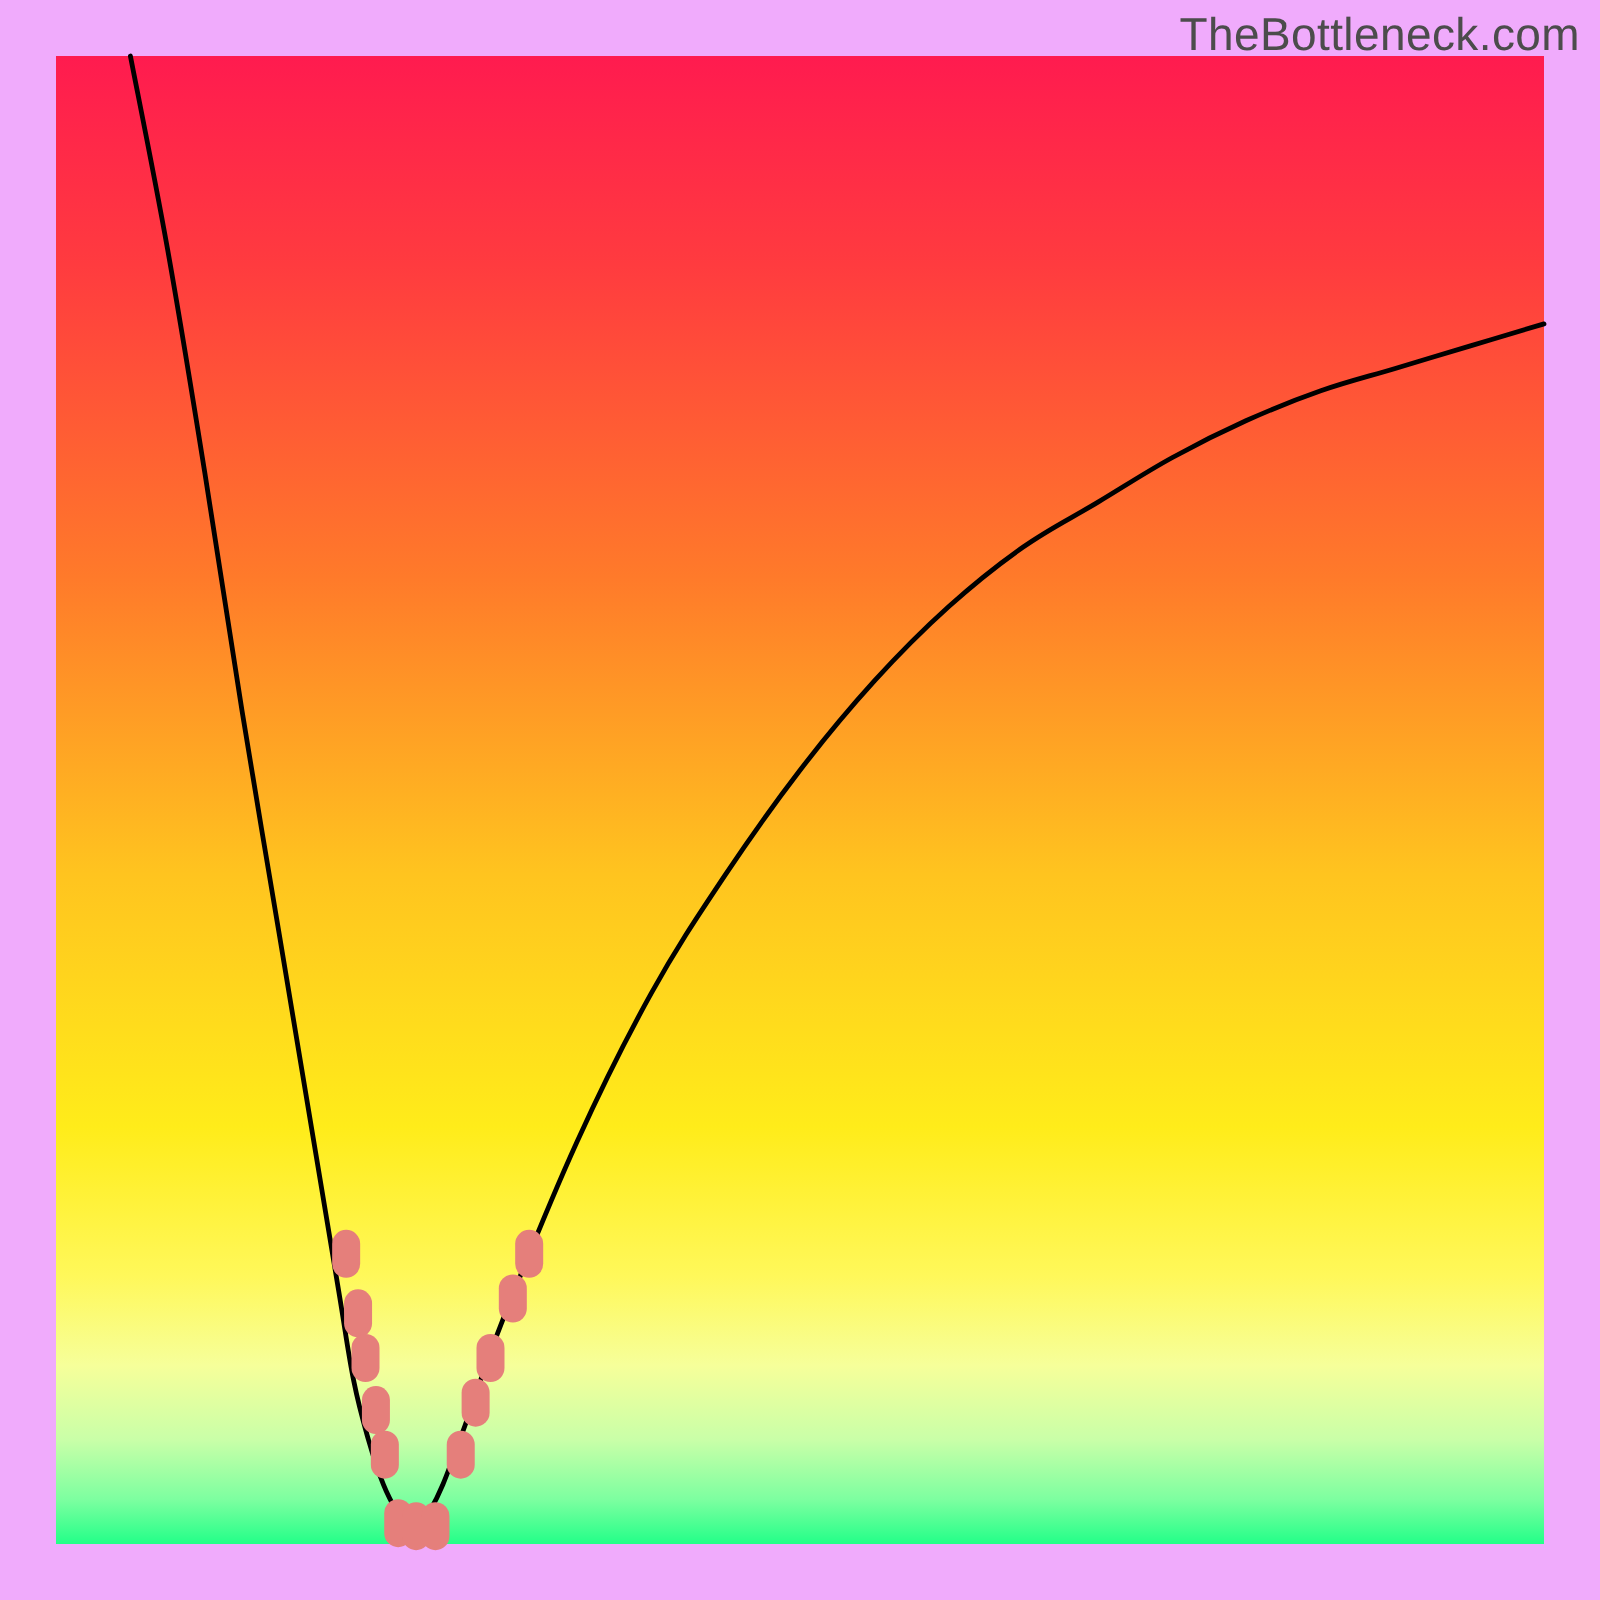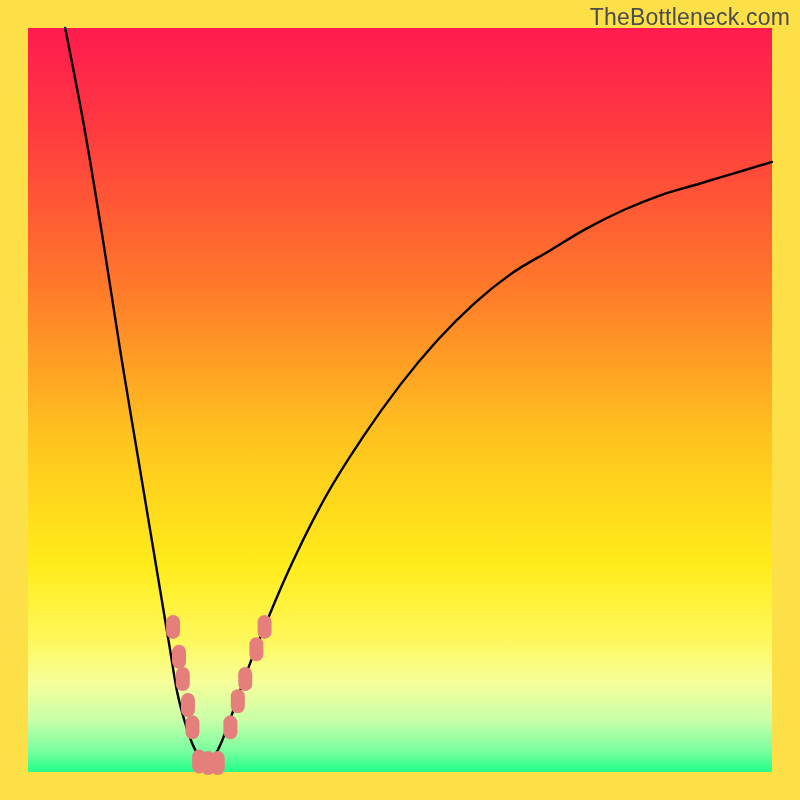--- a/index.html
+++ b/index.html
@@ -10,21 +10,21 @@
     overflow: hidden;
     background: #000;
     font-family: Arial, Helvetica, sans-serif;
   }
   .frame {
     position: absolute;
     left: 0;
     top: 0;
     width: 800px;
     height: 800px;
-    background: #fde047;
+    background: #f0abfc;
   }
   .plot-area {
     position: absolute;
     left: 28px;
     top: 28px;
     width: 744px;
     height: 744px;
     
   }
   .watermark {

